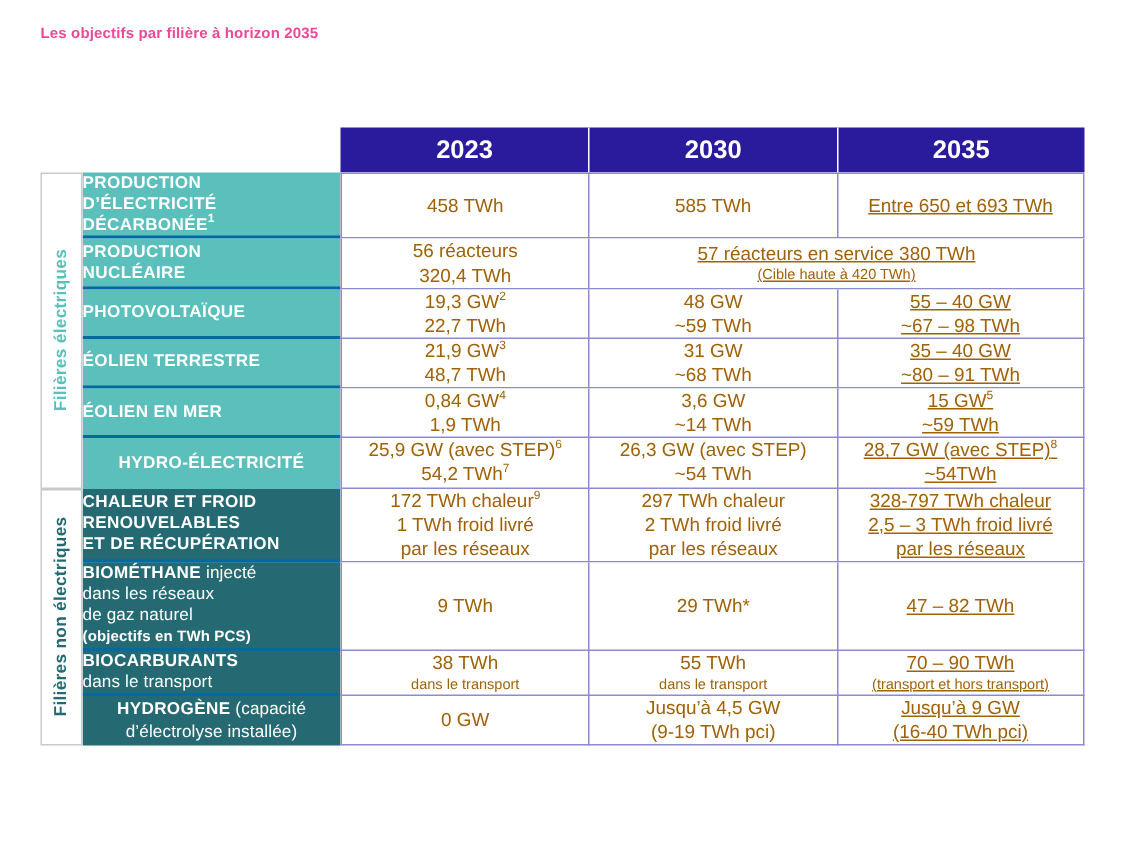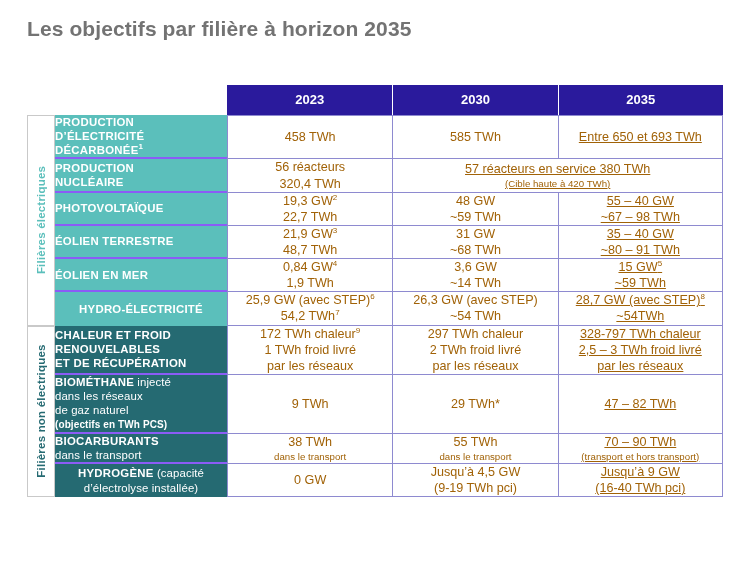--- a/index.html
+++ b/index.html
@@ -4,38 +4,38 @@
 <style>
   html,body{margin:0;padding:0;}
   body{
     width:747px;height:561px;background:#ffffff;
     font-family:"Liberation Sans", sans-serif;
     -webkit-font-smoothing:antialiased;
     overflow:hidden;position:relative;
   }
   .page-title{
     position:absolute;left:27px;top:17px;
-    font-size:21px;font-weight:bold;color:#737373;
+    font-size:10px;font-weight:bold;color:#ec4899;
     letter-spacing:.1px;white-space:nowrap;
   }
 
   
   .table-wrap{position:absolute;left:27px;top:85px;width:696px;}
   table.objectifs{border-collapse:separate;border-spacing:0;width:696px;table-layout:fixed;}
   table.objectifs td,table.objectifs th{padding:0;vertical-align:middle;}
 
   col.c-side{width:28px;}
   col.c-lab{width:172px;}
   col.c-yr{width:165.3px;}
 
   
   .hdr-blank{background:#ffffff;border:none;}
   .yr-head{
     background:#2a1a9c;color:#ffffff;
-    font-size:13px;font-weight:bold;text-align:center;
+    font-size:17px;font-weight:bold;text-align:center;
     height:30px;line-height:30px;
     border-left:1.5px solid #ffffff;
   }
   .yr-head.first{border-left:none;}
 
   
   .side{
     position:relative;background:#ffffff;
     border-left:1px solid #c9c9c9;border-right:1px solid #c9c9c9;
     border-top:1px solid #c9c9c9;border-bottom:1px solid #c9c9c9;
@@ -48,21 +48,21 @@
     white-space:nowrap;font-size:11.5px;font-weight:bold;letter-spacing:.2px;
   }
   .side-elec .side-txt{color:#5bbfbb;}
   .side-nonelec .side-txt{color:#256a72;}
 
   
   .lab{
     color:#ffffff;padding:7px 0 7px 11px;
     font-size:11.4px;line-height:1.24;font-weight:bold;
     letter-spacing:.25px;text-transform:none;
-    border-bottom:2px solid #8b5cf6;
+    border-bottom:2px solid #0369a1;
   }
   .lab.teal{background:#5bbfbb;}
   .lab.dark{background:#256a72;}
   .lab .sub{font-weight:normal;letter-spacing:.1px;}
   .lab .tiny{font-weight:bold;font-size:10px;letter-spacing:.1px;}
   .lab.last{border-bottom:none;text-align:center;}
 
   
   .val{
     background:#ffffff;color:#a16207;text-align:center;

